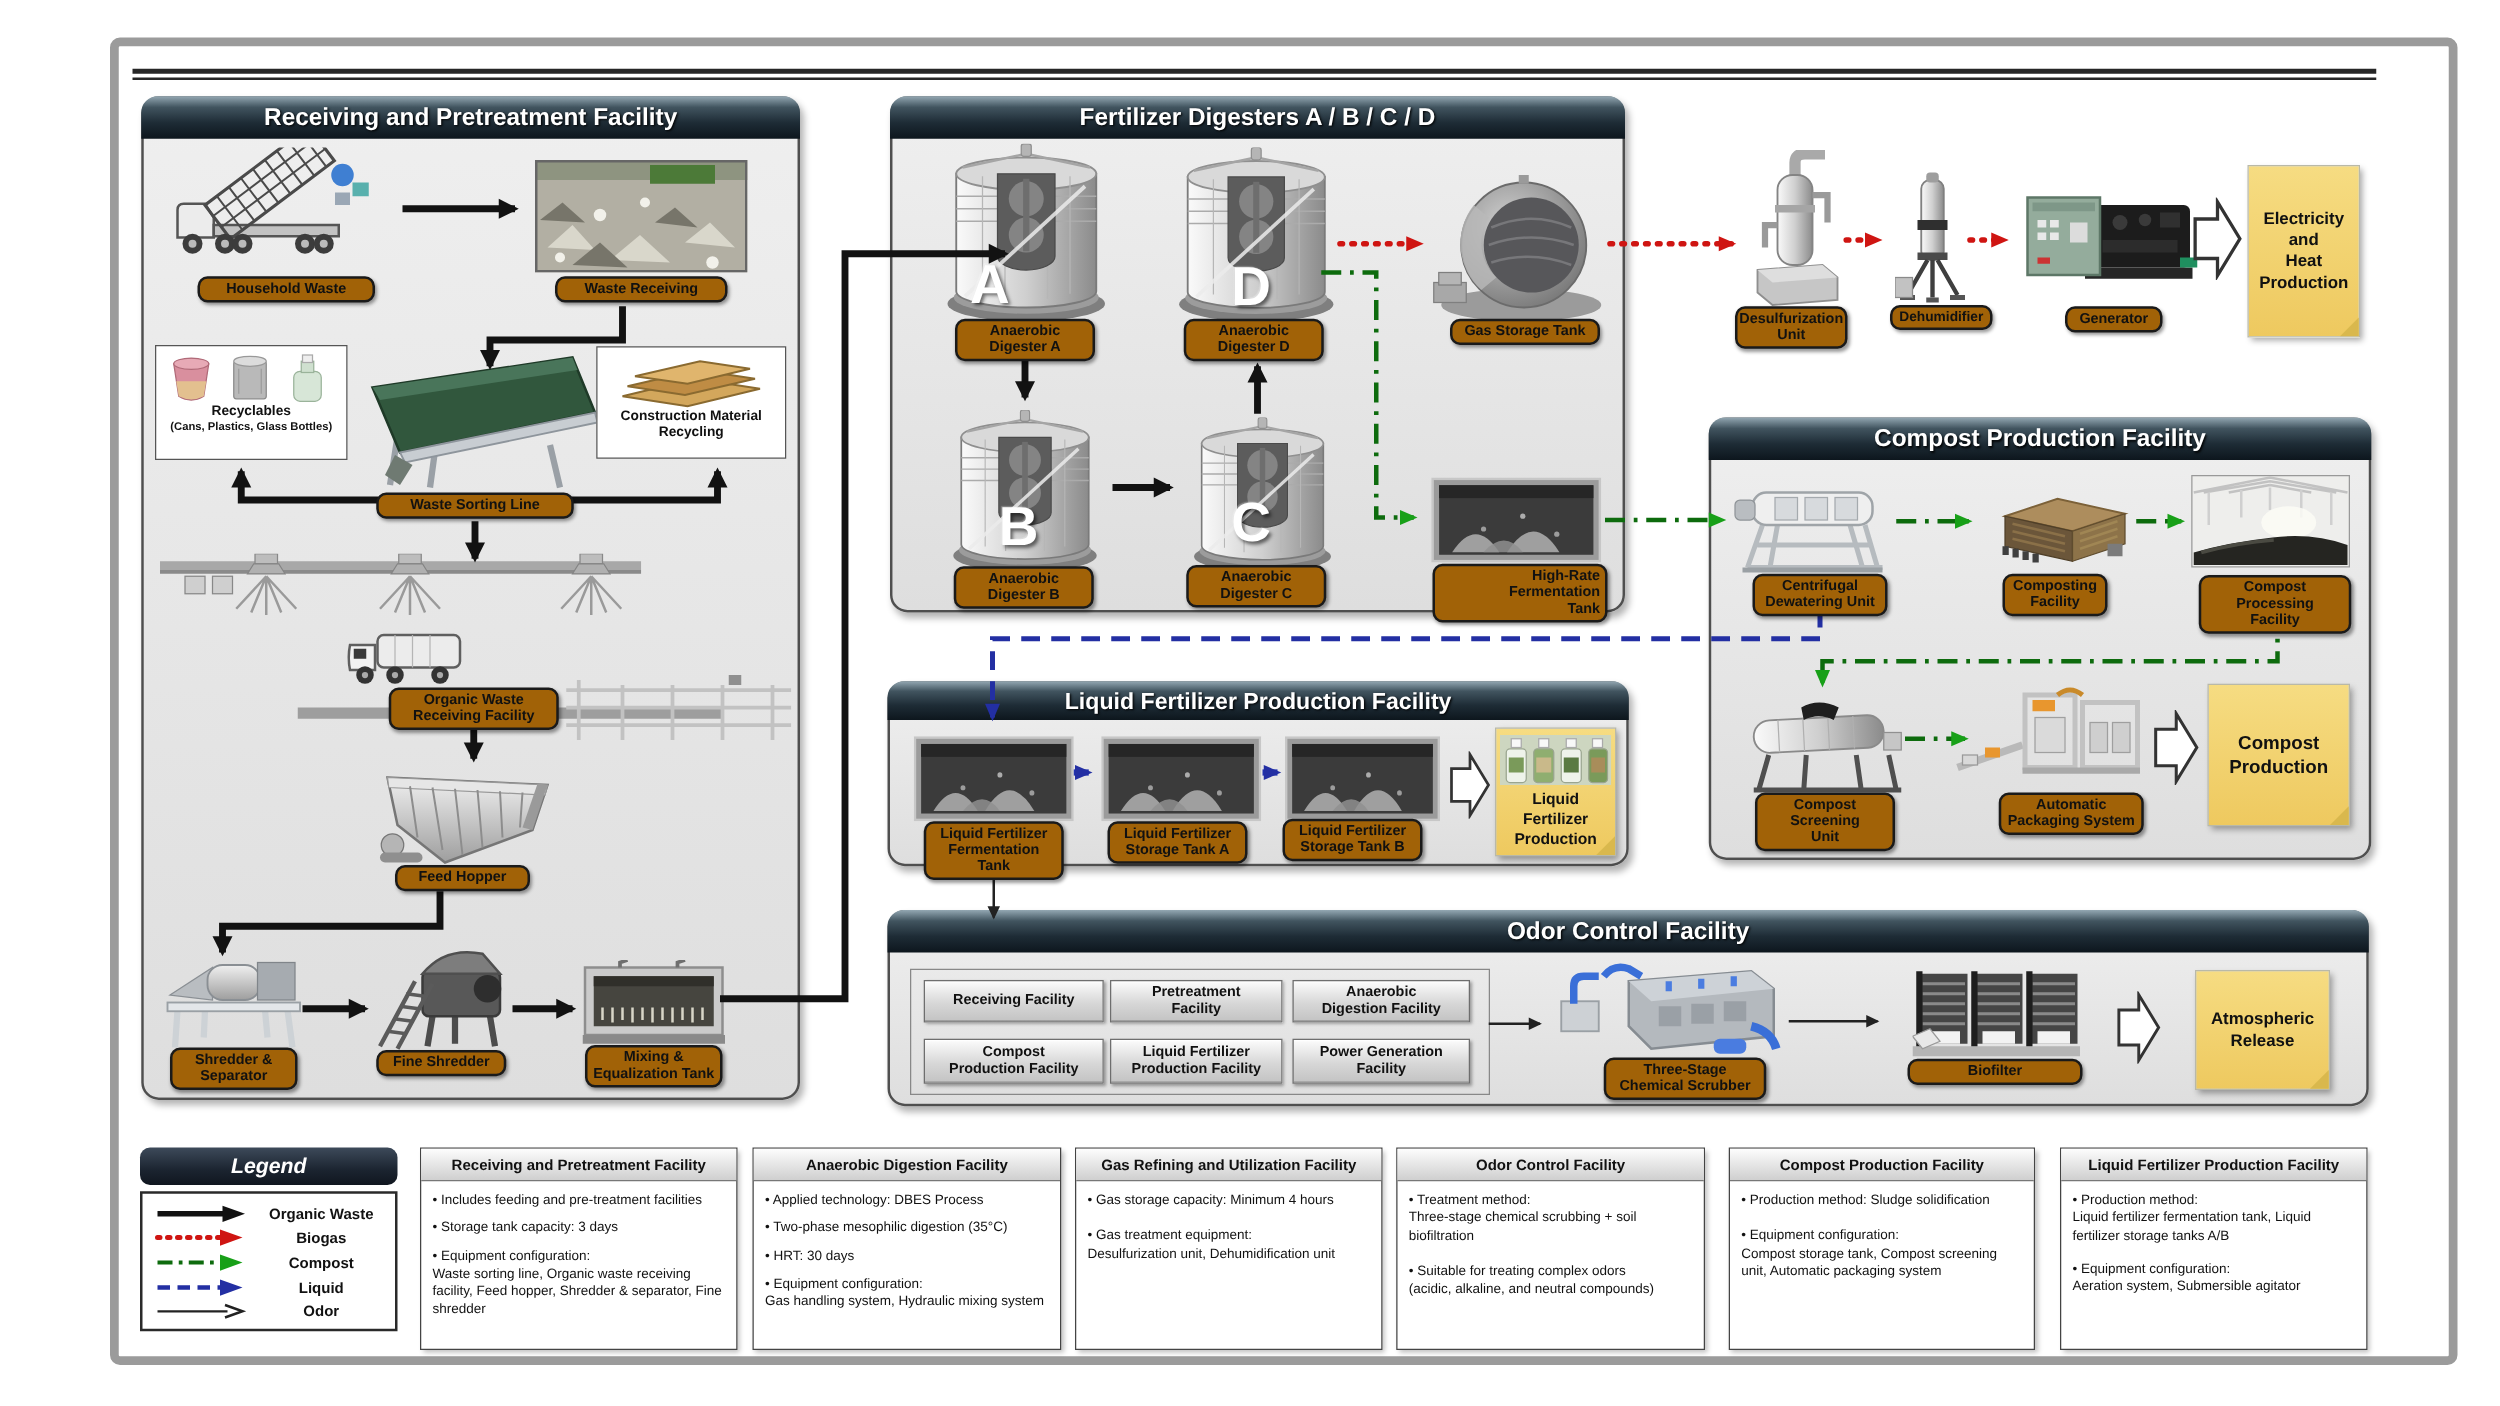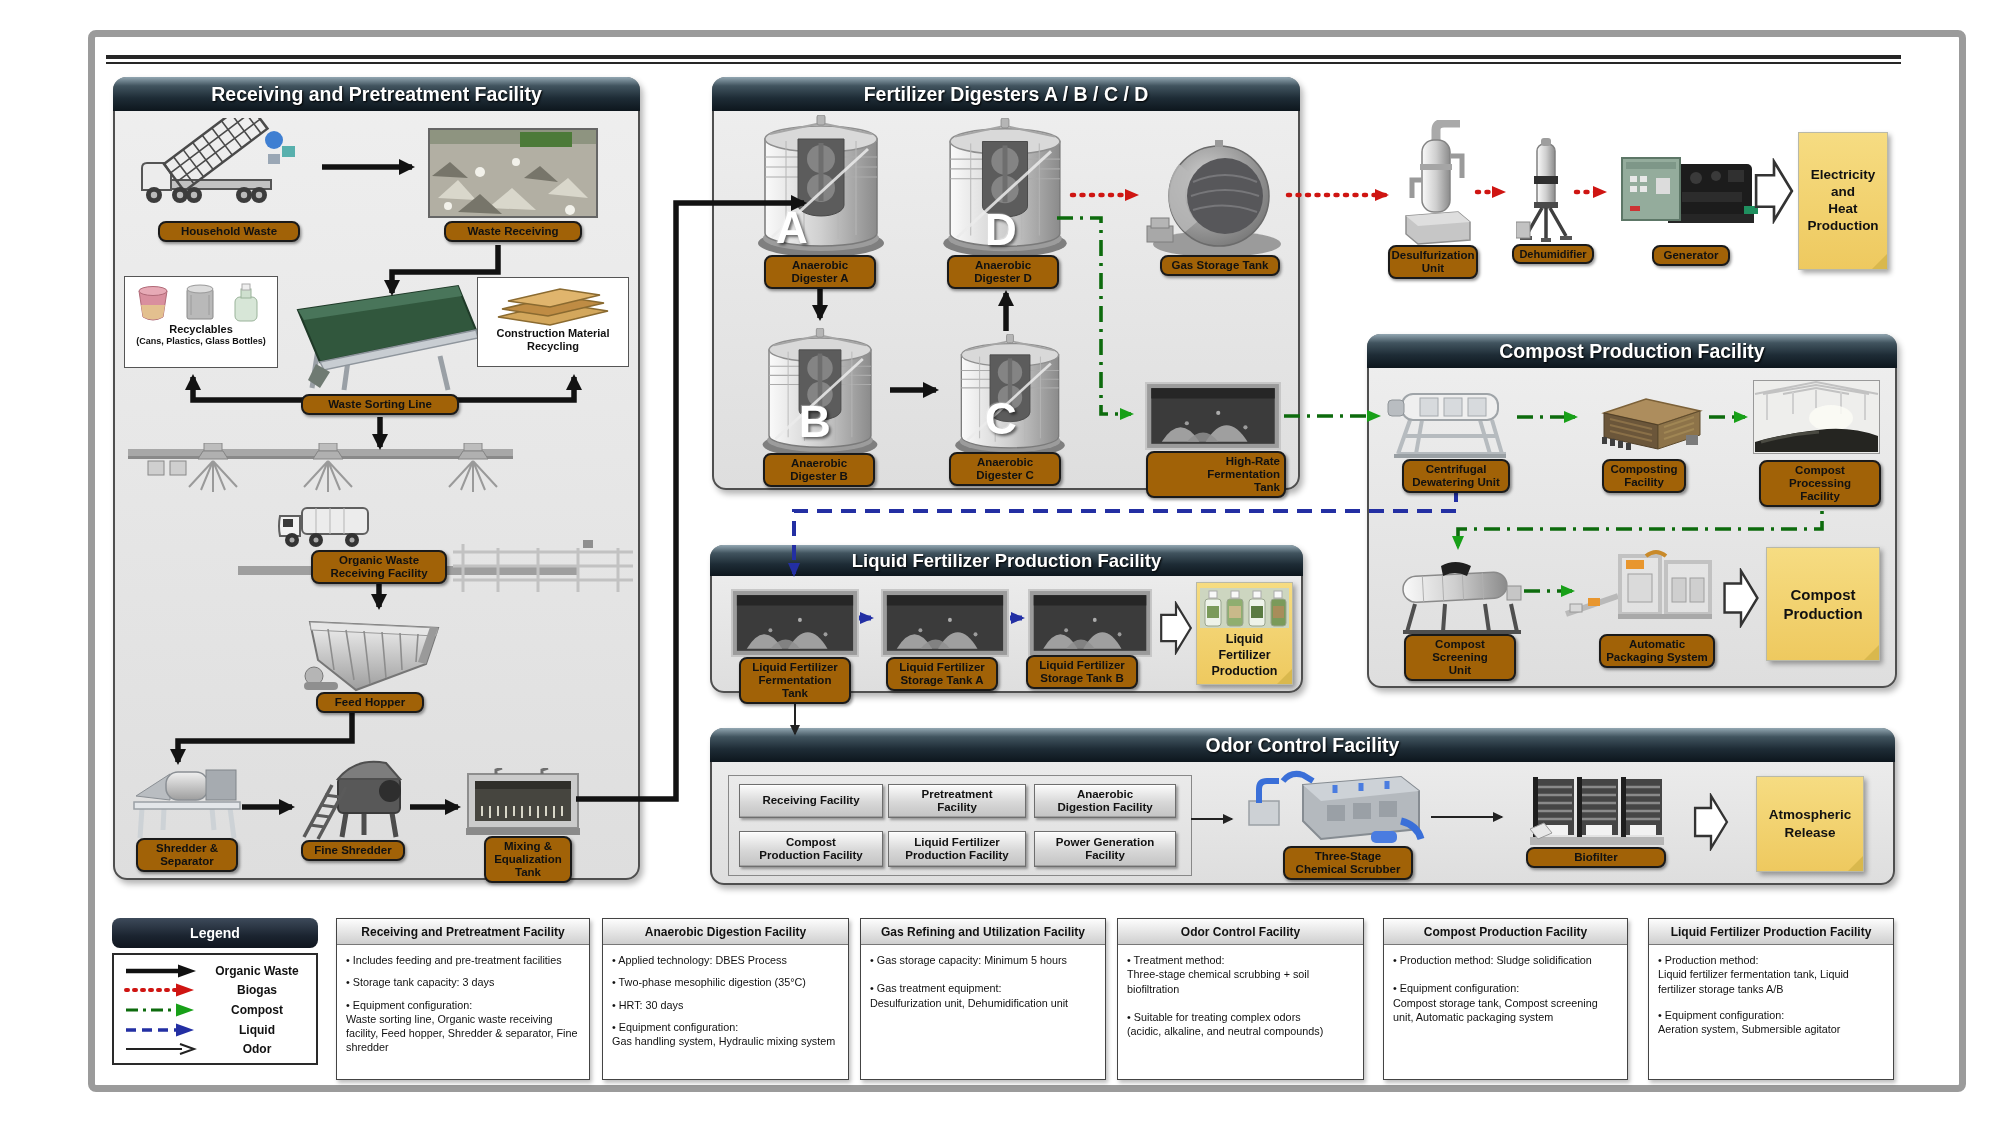--- a/index.html
+++ b/index.html
@@ -30,21 +30,21 @@
         border:1px solid #6e6e6e;box-shadow:inset 0 1px 0 rgba(255,255,255,.95),inset 0 -1px 0 rgba(0,0,0,.18),1.5px 1.5px 2.5px rgba(0,0,0,.35);
         display:flex;align-items:center;justify-content:center;text-align:center;font-weight:bold;
         font-size:11.5px;line-height:1.15;white-space:pre-line;z-index:40;box-sizing:border-box;}
   .grp{position:absolute;border:1.5px solid #888;z-index:20;}
   .img{position:absolute;z-index:30;}
   .flows{position:absolute;left:0;top:0;z-index:50;pointer-events:none;}
   .dletter{position:absolute;z-index:35;color:#fff;font-weight:bold;font-size:44px;line-height:1;
         text-shadow:2px 2px 3px rgba(0,0,0,.55),-1px -1px 1px rgba(255,255,255,.35);}
   .legend{position:absolute;left:112px;top:918px;width:206px;height:160px;z-index:20;}
   .lhead{height:30px;background:linear-gradient(180deg,#3d4a5a,#1b2430 60%,#10161f);border-radius:8px;color:#fff;
-        display:flex;align-items:center;justify-content:center;font-weight:bold;font-size:14px;}
+        display:flex;align-items:center;justify-content:center;font-weight:bold;font-size:17px;font-style:italic;}
   .lbody{margin-top:5px;border:2px solid #2a2a2a;background:#fff;padding:6px 8px 4px;height:112px;box-sizing:border-box;
         display:flex;flex-direction:column;justify-content:space-between;}
   .lrow{display:flex;align-items:center;gap:6px;height:20px;}
   .lrow span{flex:1;text-align:center;font-weight:bold;font-size:12px;}
   .info{position:absolute;top:918px;height:162px;background:#fff;border:1.5px solid #444;
         box-shadow:2px 2.5px 4px rgba(0,0,0,.25);z-index:20;box-sizing:border-box;}
   .ihead{height:25px;background:linear-gradient(180deg,#fdfdfd,#cfcfcf);border-bottom:1.5px solid #777;
         display:flex;align-items:center;justify-content:center;font-weight:bold;font-size:12px;}
   .ibody{padding:8px 9px;}
   .iitem{font-size:10.8px;line-height:1.32;margin-bottom:8px;white-space:pre-line;}
@@ -540,21 +540,21 @@
 
   <div class="pill" style="left:158px;top:221px;width:142px;">Household Waste</div>
   <div class="pill" style="left:444px;top:221px;width:138px;">Waste Receiving</div>
   <div class="pill" style="left:301px;top:394px;width:158px;">Waste Sorting Line</div>
   <div class="pill" style="left:311px;top:550px;width:136px;">Organic Waste
 Receiving Facility</div>
   <div class="pill" style="left:316px;top:692px;width:108px;">Feed Hopper</div>
   <div class="pill" style="left:136px;top:838px;width:102px;">Shredder &amp;
 Separator</div>
   <div class="pill" style="left:301px;top:840px;width:104px;">Fine Shredder</div>
-  <div class="pill" style="left:468px;top:836px;width:88px;margin-left:16px;">Mixing &amp;
+  <div class="pill" style="left:468px;top:836px;width:110px;">Mixing &amp;
 Equalization Tank</div>
   <div class="pill" style="left:764px;top:255px;width:112px;">Anaerobic
 Digester A</div>
   <div class="pill" style="left:947px;top:255px;width:112px;">Anaerobic
 Digester D</div>
   <div class="pill" style="left:763px;top:453px;width:112px;">Anaerobic
 Digester B</div>
   <div class="pill" style="left:949px;top:452px;width:112px;">Anaerobic
 Digester C</div>
   <div class="pill" style="left:1160px;top:255px;width:120px;">Gas Storage Tank</div>
@@ -688,21 +688,21 @@
       <div class="iitem">• Applied technology: DBES Process</div>
       <div class="iitem">• Two-phase mesophilic digestion (35°C)</div>
       <div class="iitem">• HRT: 30 days</div>
       <div class="iitem">• Equipment configuration:
 Gas handling system, Hydraulic mixing system</div>
     </div>
   </div>
   <div class="info" style="left:860px;width:246px;">
     <div class="ihead">Gas Refining and Utilization Facility</div>
     <div class="ibody">
-      <div class="iitem" style="margin-bottom:14px;">• Gas storage capacity: Minimum 5 hours</div>
+      <div class="iitem" style="margin-bottom:14px;">• Gas storage capacity: Minimum 4 hours</div>
       <div class="iitem">• Gas treatment equipment:
 Desulfurization unit, Dehumidification unit</div>
     </div>
   </div>
   <div class="info" style="left:1117px;width:247px;">
     <div class="ihead">Odor Control Facility</div>
     <div class="ibody">
       <div class="iitem" style="margin-bottom:14px;">• Treatment method:
 Three-stage chemical scrubbing + soil biofiltration</div>
       <div class="iitem">• Suitable for treating complex odors

